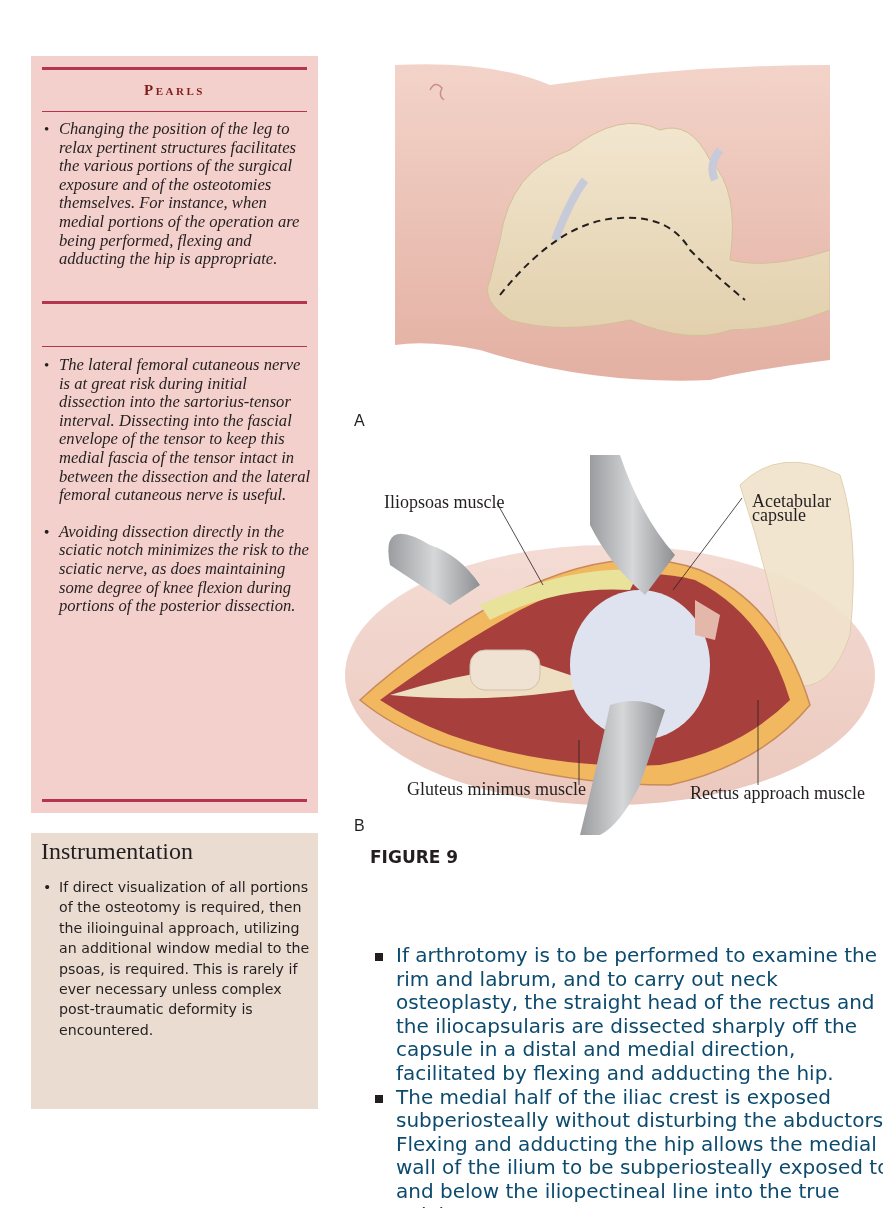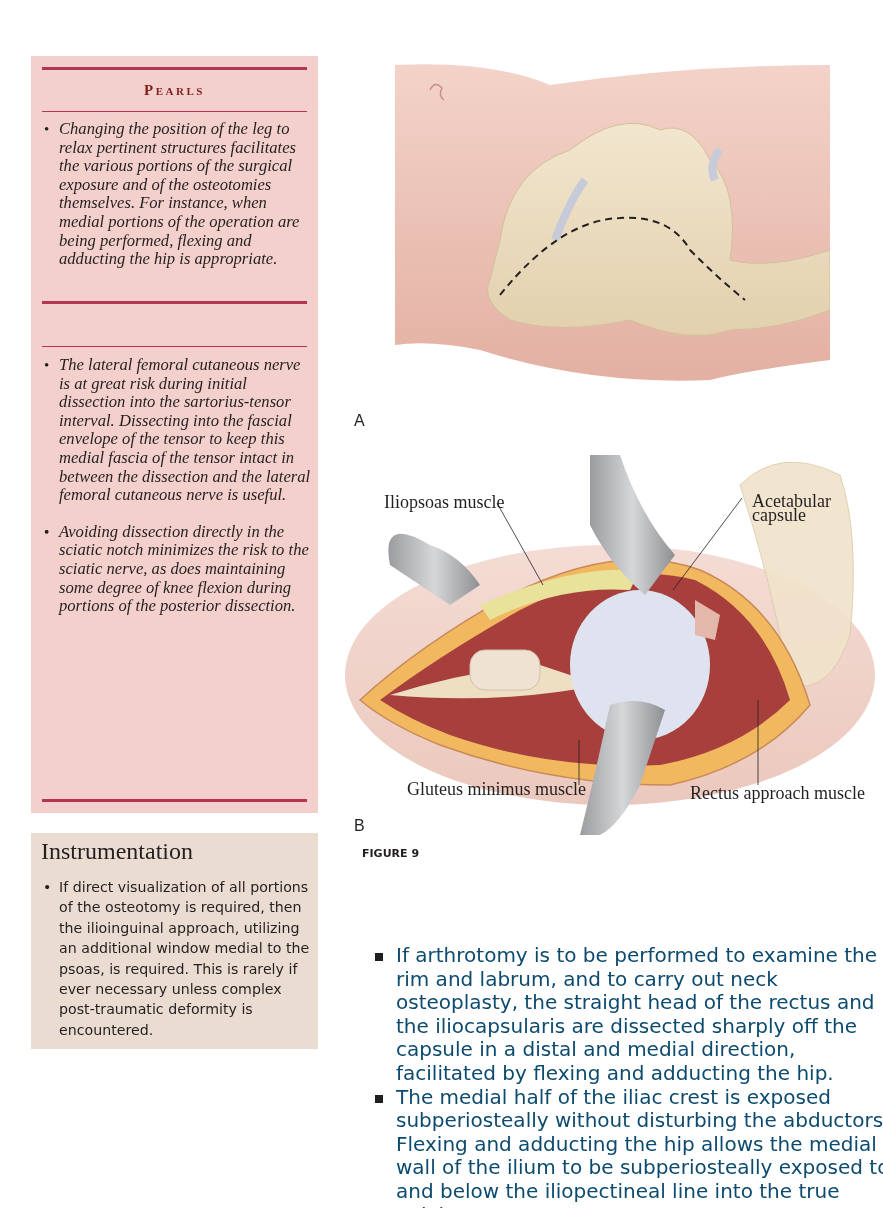--- a/index.html
+++ b/index.html
@@ -23,21 +23,21 @@
     font-family:"Liberation Serif", "DejaVu Serif", serif; font-style:italic;
     font-size:16.6px; line-height:18.6px; color:#231f20;
   }
   .pp-list li { position:relative; padding-left:17px; margin-bottom:18px; }
   .pp-list li .bullet {
     position:absolute; left:2px; top:0; font-style:normal; font-size:15px;
   }
 
   
   .inst-box {
-    position:absolute; left:31px; top:833px; width:287px; height:216px;
+    position:absolute; left:31px; top:833px; width:287px; height:276px;
     background:#ebdcd2;
   }
   .inst-title {
     position:absolute; left:10px; top:5px;
     font-family:"Liberation Serif", "DejaVu Serif", serif; font-size:24px; color:#231f20;
   }
   .inst-list {
     position:absolute; left:11px; top:44px; width:272px; margin:0; padding:0; list-style:none;
     font-family:"DejaVu Sans", "Liberation Sans", sans-serif; font-size:14.2px; line-height:20.4px; color:#231f20;
   }
@@ -48,22 +48,22 @@
   .fig-a { position:absolute; left:390px; top:60px; width:440px; height:325px; }
   .fig-b { position:absolute; left:340px; top:455px; width:543px; height:380px; }
   .panel-letter {
     position:absolute; font-family:"Liberation Sans", sans-serif; font-size:16px; color:#231f20;
   }
   .fig-label {
     position:absolute; font-family:Liberation Serif, serif; font-size:18px; color:#231f20;
     line-height:14px; white-space:nowrap;
   }
   .fig-caption {
-    position:absolute; left:362px; top:847px;
-    font-family:"DejaVu Sans", "Liberation Sans", sans-serif; font-weight:bold; font-size:11px; color:#231f20;
+    position:absolute; left:370px; top:847px;
+    font-family:"DejaVu Sans", "Liberation Sans", sans-serif; font-weight:bold; font-size:17px; color:#231f20;
   }
 
   
   .body-list {
     position:absolute; left:367px; top:936px; width:515px; margin:8px; padding:0; list-style:none;
     font-family:"DejaVu Sans", "Liberation Sans", sans-serif; font-size:20px; line-height:23.6px; color:#0c4a6e;
   }
   .body-list li { position:relative; padding-left:21px; }
   .body-list li .sq {
     position:absolute; left:0; top:9px; width:8px; height:8px; background:#231f20;

